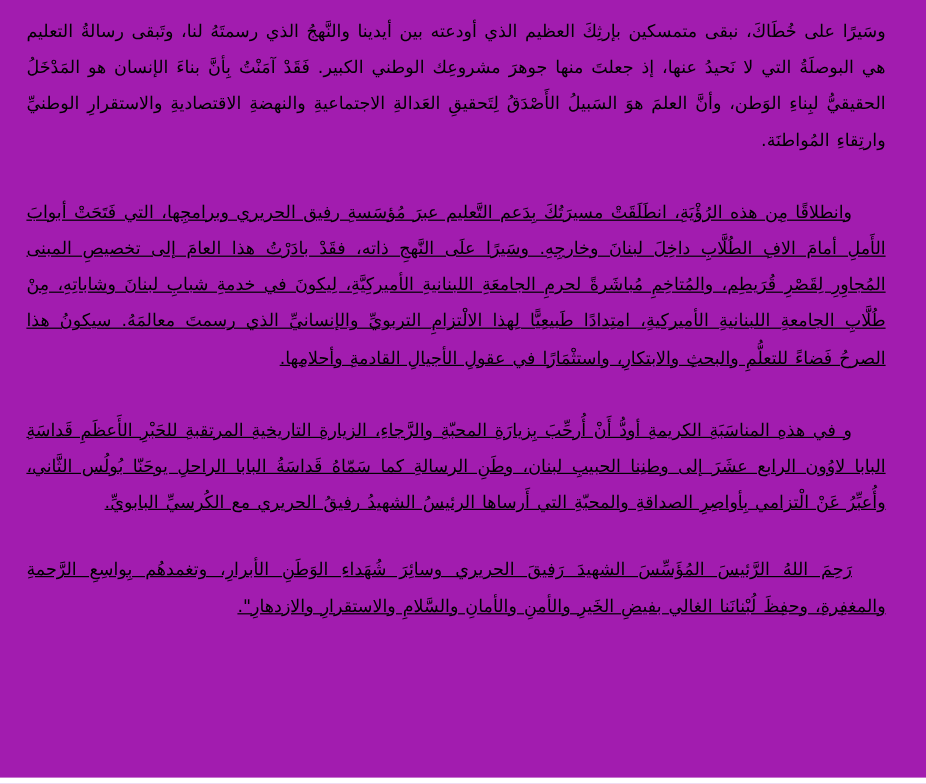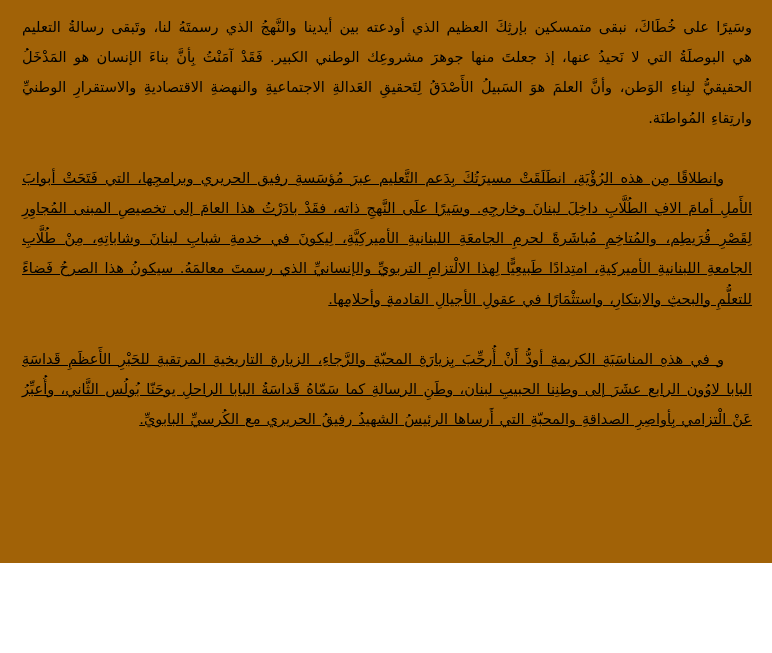--- a/index.html
+++ b/index.html
@@ -11,23 +11,23 @@
   body {
     width: 772px;
     height: 653px;
     font-family: "DejaVu Sans", "Liberation Sans", sans-serif;
     color: #000000;
     overflow: hidden;
   }
   .page {
     box-sizing: border-box;
     width: 772px;
-    height: 563px;
-    padding: 10px 20px 10px 22px;
-    background: #a16207;
+    height: 648px;
+    padding: 10px 34px 10px 22px;
+    background: #a21caf;
   }
   .doc-body {
     direction: rtl;
     text-align: justify;
     text-align-last: right;
   }
   p.para {
     margin: 0 0 20px 0;
     font-size: 14.6px;
     line-height: 2.07;
@@ -50,14 +50,15 @@
   }
 </style>
 </head>
 <body>
 
 <div class="page">
   <div class="doc-body">
     <p class="para first gap-big">وسَيرًا على خُطَاكَ، نبقى متمسكين بإرثِكَ العظيم الذي أودعته بين أيدينا والنَّهجُ الذي رسمتَهُ لنا، وتَبقى رسالةُ التعليم هي البوصلَةُ التي لا نَحيدُ عنها، إذ جعلتَ منها جوهرَ مشروعِك الوطني الكبير. فَقَدْ آمَنْتُ بِأنَّ بناءَ الإنسان هو المَدْخَلُ الحقيقيُّ لبِناءِ الوَطن، وأنَّ العلمَ هوَ السَبيلُ الأَصْدَقُ لِتَحقيقِ العَدالةِ الاجتماعيةِ والنهضةِ الاقتصاديةِ والاستقرارِ الوطنيِّ وارتِقاءِ المُواطنَة.</p>
     <p class="para indent gap-big">وانطلاقًا مِن هذه الرُؤْيَةِ، انطَلَقَتْ مسيرَتُكَ بِدَعم التَّعليم عبرَ مُؤسَسةِ رفيق الحريري وبرامجِها، التي فَتَحَتْ أبوابَ الأَملِ أمامَ الافِ الطُلَّابِ داخِلَ لبنانَ وخارجِهِ. وسَيرًا علَى النَّهجِ ذاته، فقَدْ بادَرْتُ هذا العامَ إلى تخصيصِ المبنى المُجاوِرِ لِقَصْرِ قُرَيطِم، والمُتاخِمِ مُباشَرةً لحرمِ الجامعَةِ اللبنانيةِ الأميركِيَّةِ، لِيكونَ في خدمةِ شبابِ لبنانَ وشاباتِهِ، مِنْ طُلَّابِ الجامعةِ اللبنانيةِ الأميركيةِ، امتِدادًا طَبيعِيًّا لِهذا الالْتزامِ التربويِّ والإنسانيِّ الذي رسمتَ معالمَهُ. سيكونُ هذا الصرحُ فَضاءً للتعلُّمِ والبحثِ والابتكارِ، واستثْمَارًا في عقولِ الأجيالِ القادمةِ وأحلامِها.</p>
     <p class="para indent gap-mid">و في هذهِ المناسَبَةِ الكريمةِ أودُّ أَنْ أُرحِّبَ بِزيارَةِ المحبّةِ والرَّجاءِ، الزيارةِ التاريخيةِ المرتقبةِ للحَبْرِ الأَعظَمِ قَداسَةِ البابا لاوُون الرابع عشَرَ إلى وطنِنا الحبيبِ لبنان، وطَنِ الرسالةِ كما سَمّاهُ قَداسَةُ البابا الراحلِ يوحَنّا بُولُس الثَّاني، وأُعبِّرُ عَنْ الْتزامي بِأواصِرِ الصداقةِ والمحبّةِ التي أَرساها الرئيسُ الشهيدُ رفيقُ الحريري مع الكُرسيِّ البابويِّ.</p>
+    <p class="para indent">رَحِمَ اللهُ الرَّئيسَ المُؤَسِّسَ الشهيدَ رَفيقَ الحريري وسائِرَ شُهَداءِ الوَطَنِ الأبرارِ، وتغمدهُم بِواسِعِ الرَّحمةِ والمغفِرةِ، وحفِظَ لُبْنانَنا الغالي بفيضِ الخَيرِ والأمنِ والأمانِ والسَّلامِ والاستقرارِ والازدهارِ".</p>
   </div>
 </div>
 
 </body></html>

